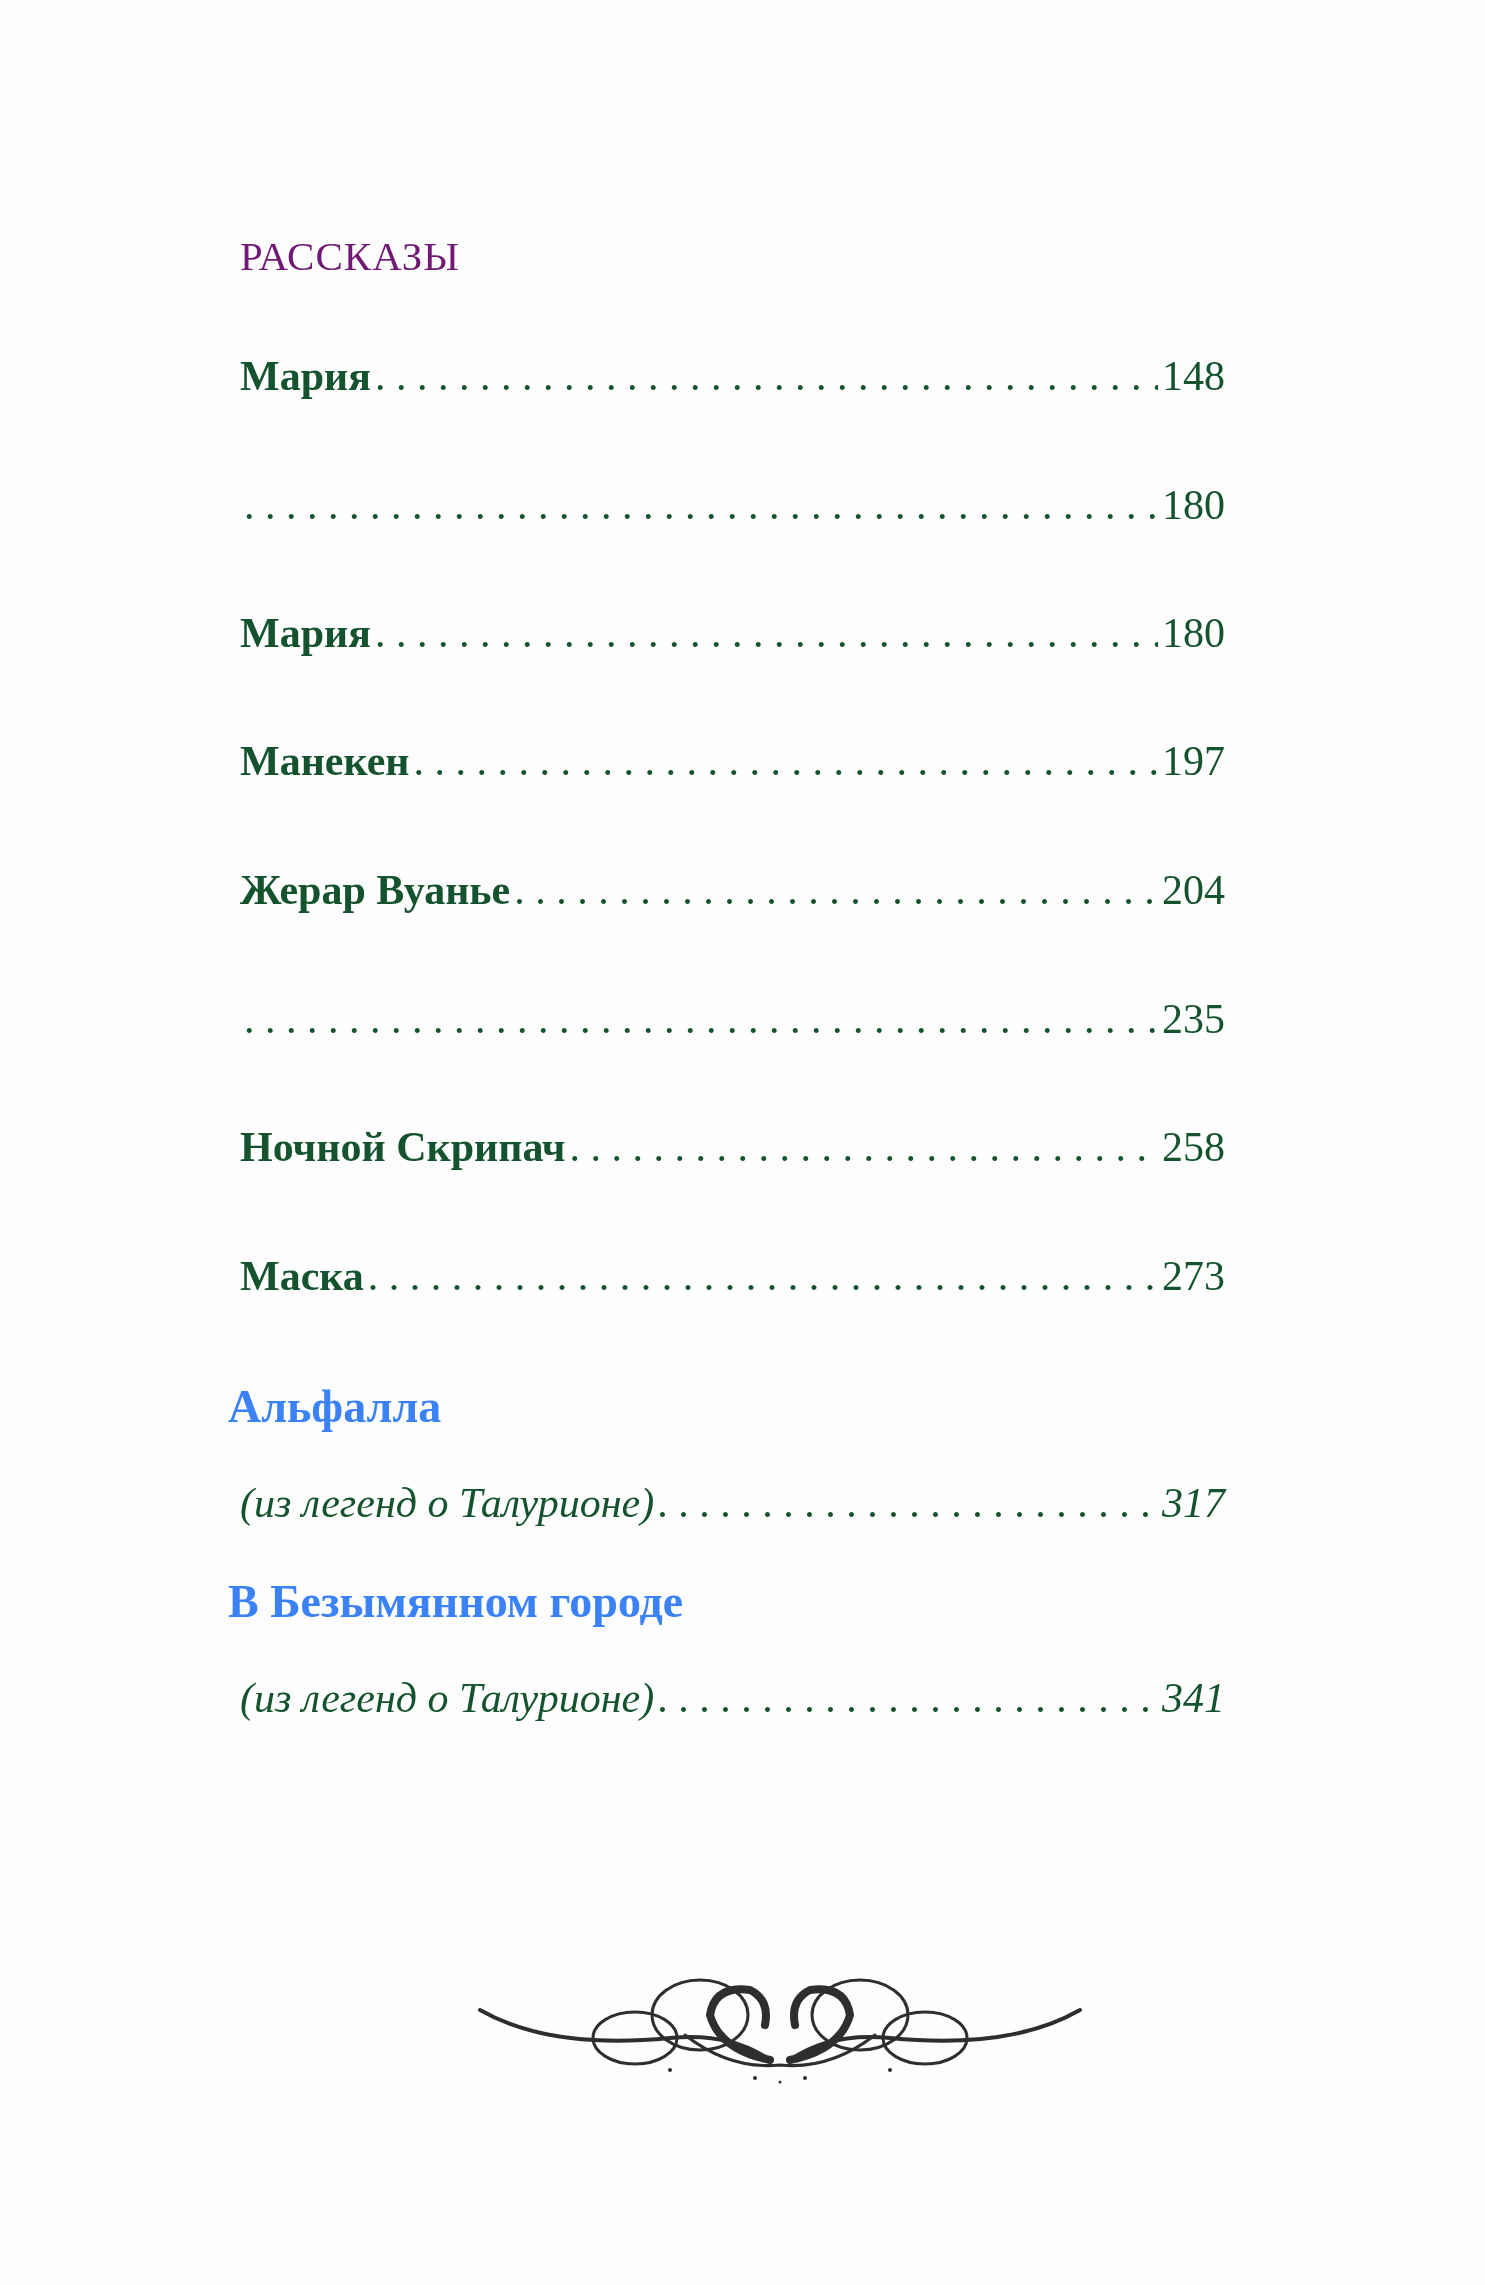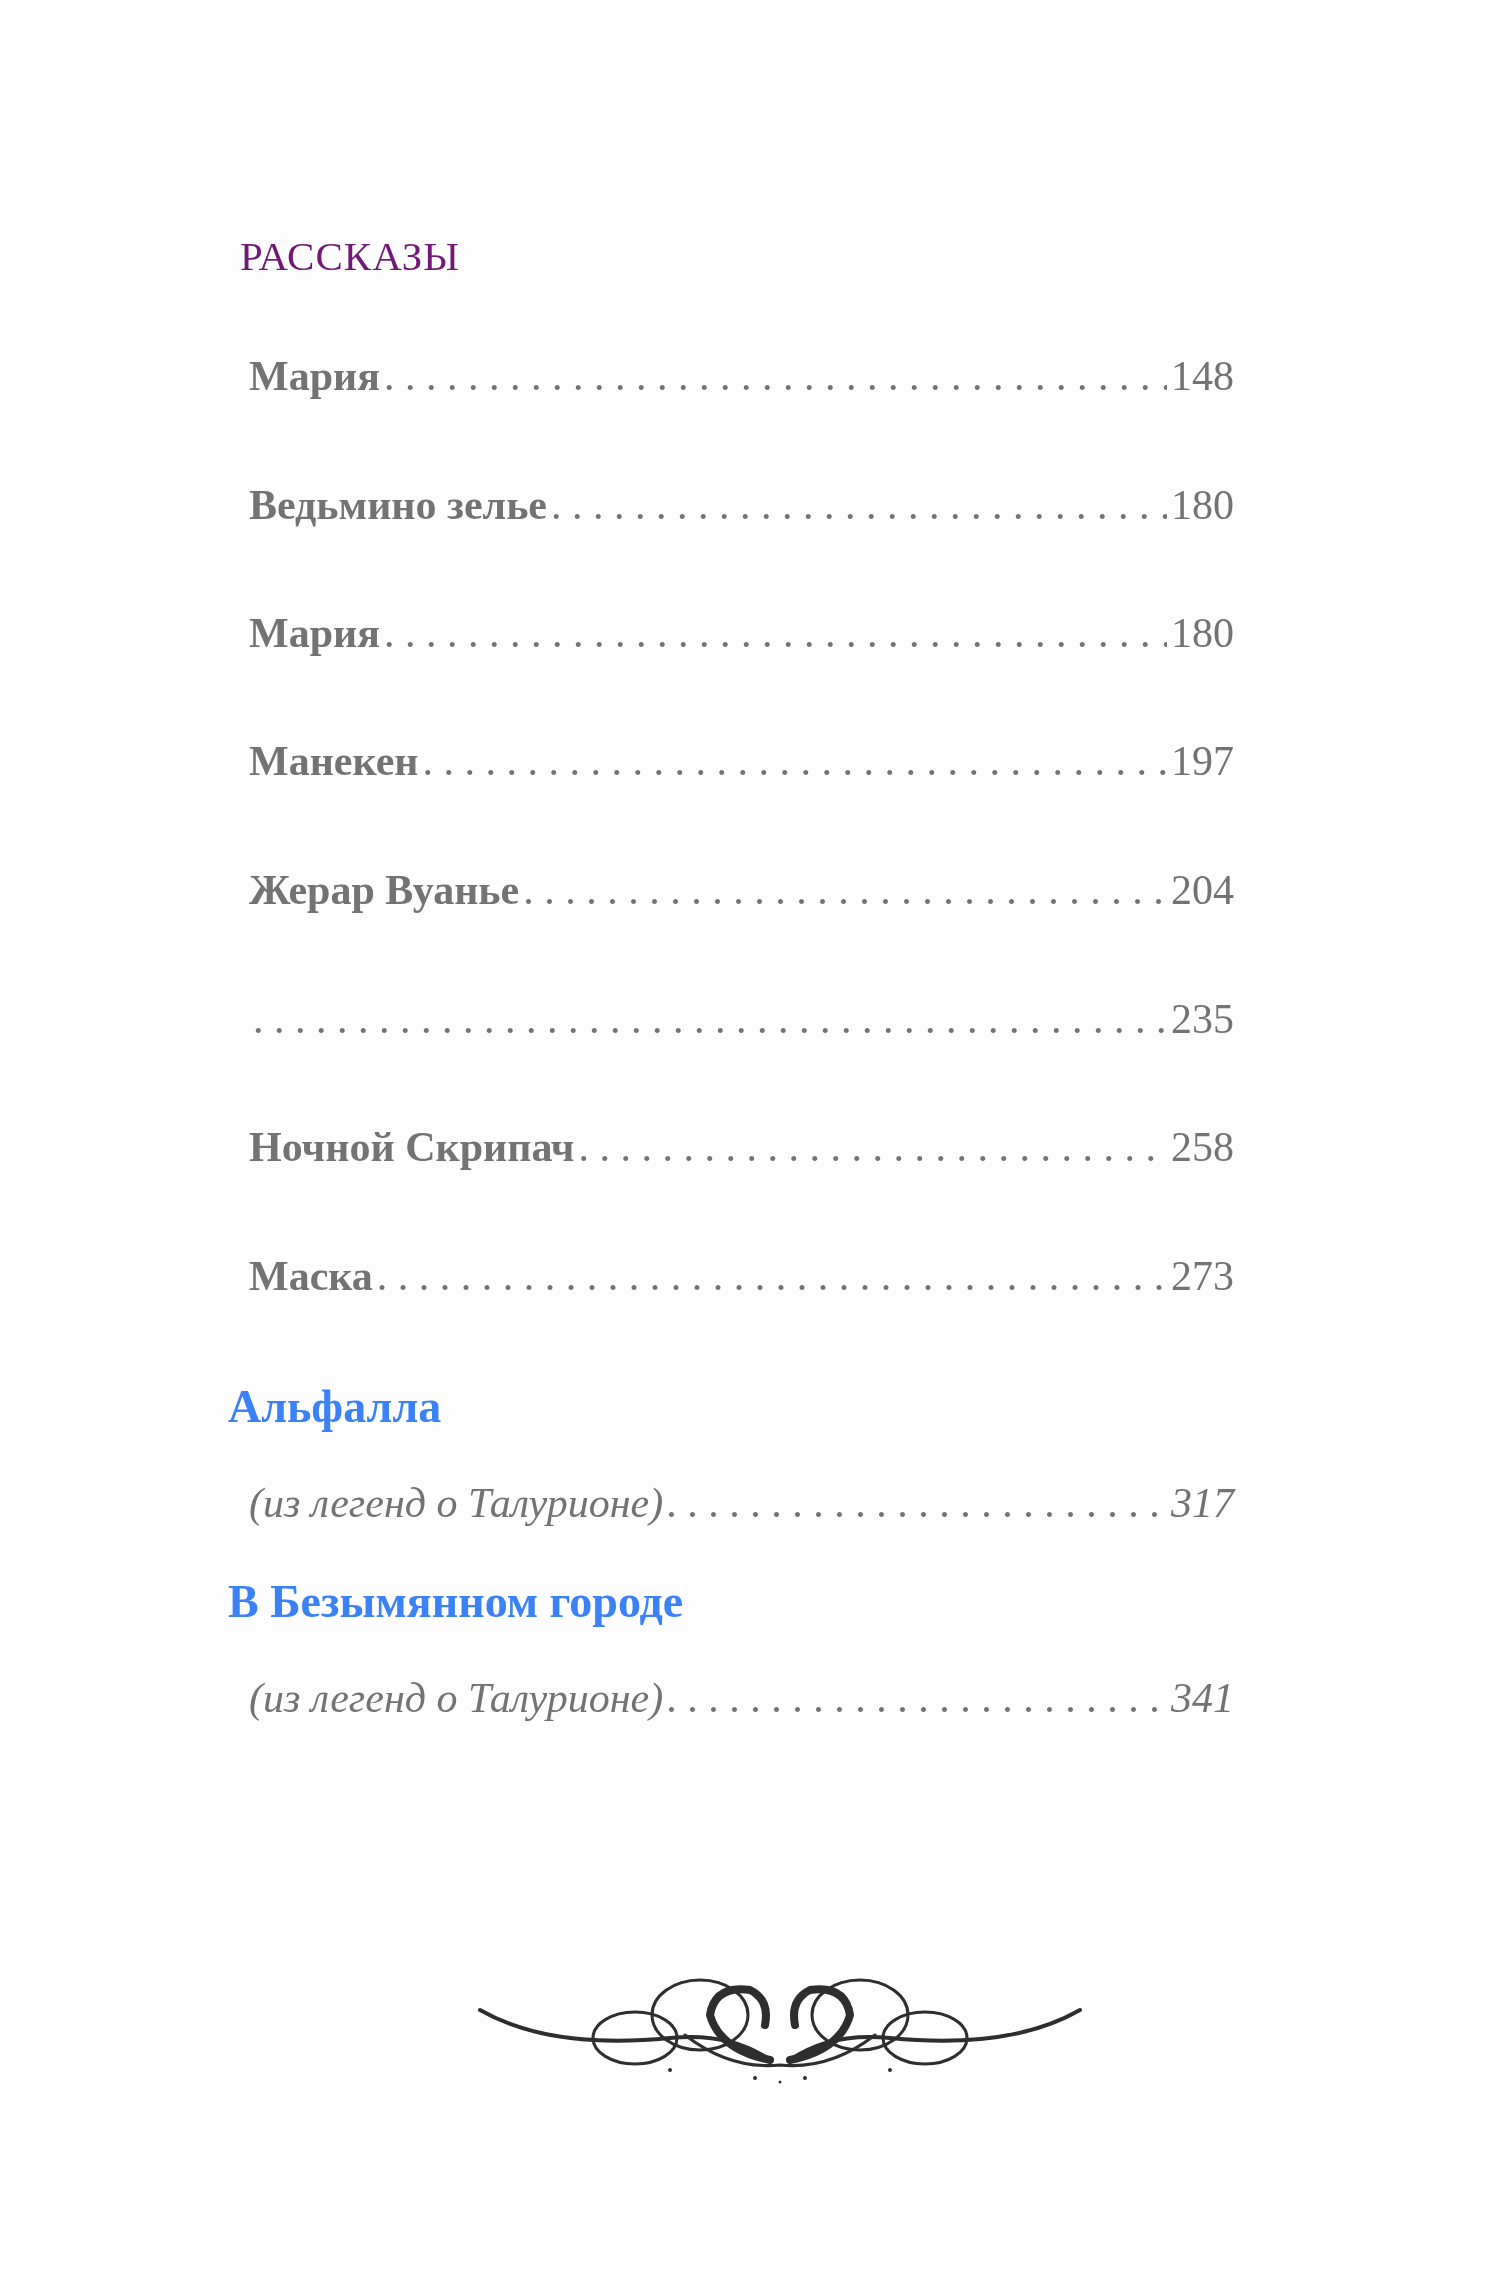--- a/index.html
+++ b/index.html
@@ -1,40 +1,39 @@
 <!DOCTYPE html>
 <html><head>
 <meta charset="utf-8">
 <style>
   html, body { margin:0; padding:0; }
   body { width:1485px; height:2285px; background:#fdfdfd; position:relative; overflow:hidden;
          font-family:"Liberation Serif","DejaVu Serif",serif; color:#2b2b2b; }
   .heading { position:absolute; left:240px; top:232px; font-size:41px; letter-spacing:1px; color:#701a75; }
-  .row { position:absolute; left:249px; width:985px; display:flex; align-items:baseline;
-         font-size:42px; font-weight:bold; color:#737373; }
+  .row { position:absolute; left:240px; width:985px; display:flex; align-items:baseline;
+         font-size:42px; font-weight:bold; color:#14532d; }
   .row .title { white-space:nowrap; }
   .row .dots { flex:1; overflow:hidden; white-space:nowrap; font-weight:normal; letter-spacing:6px; margin:0 4px; }
   .row .dots::after { content:". . . . . . . . . . . . . . . . . . . . . . . . . . . . . . . . . . . . . . . . . . . . . . . . . . . . . . . . . . . . . . . . . . . . . . . . . . . . . . . . . . . . ."; letter-spacing:0; }
   .row .page { font-weight:normal; white-space:nowrap; }
   .row.sub { font-weight:normal; font-style:italic;margin-top:32px; }
   .title-only { position:absolute; left:228px; font-size:46px; font-weight:bold; color:#3b82f6; }
   .ornament { position:absolute; left:470px; top:1960px; width:620px; height:130px; }
 </style>
 </head>
 <body>
 
 <div class="heading">РАССКАЗЫ</div>
 
 <div class="row" style="top:352px">
   <span class="title">Мария</span>
   <span class="dots"></span>
   <span class="page">148</span>
 </div>
 <div class="row" style="top:481px">
-  <span class="title">Ведьмино зелье</span>
   <span class="dots"></span>
   <span class="page">180</span>
 </div>
 <div class="row" style="top:609px">
   <span class="title">Мария</span>
   <span class="dots"></span>
   <span class="page">180</span>
 </div>
 <div class="row" style="top:737px">
   <span class="title">Манекен</span>

